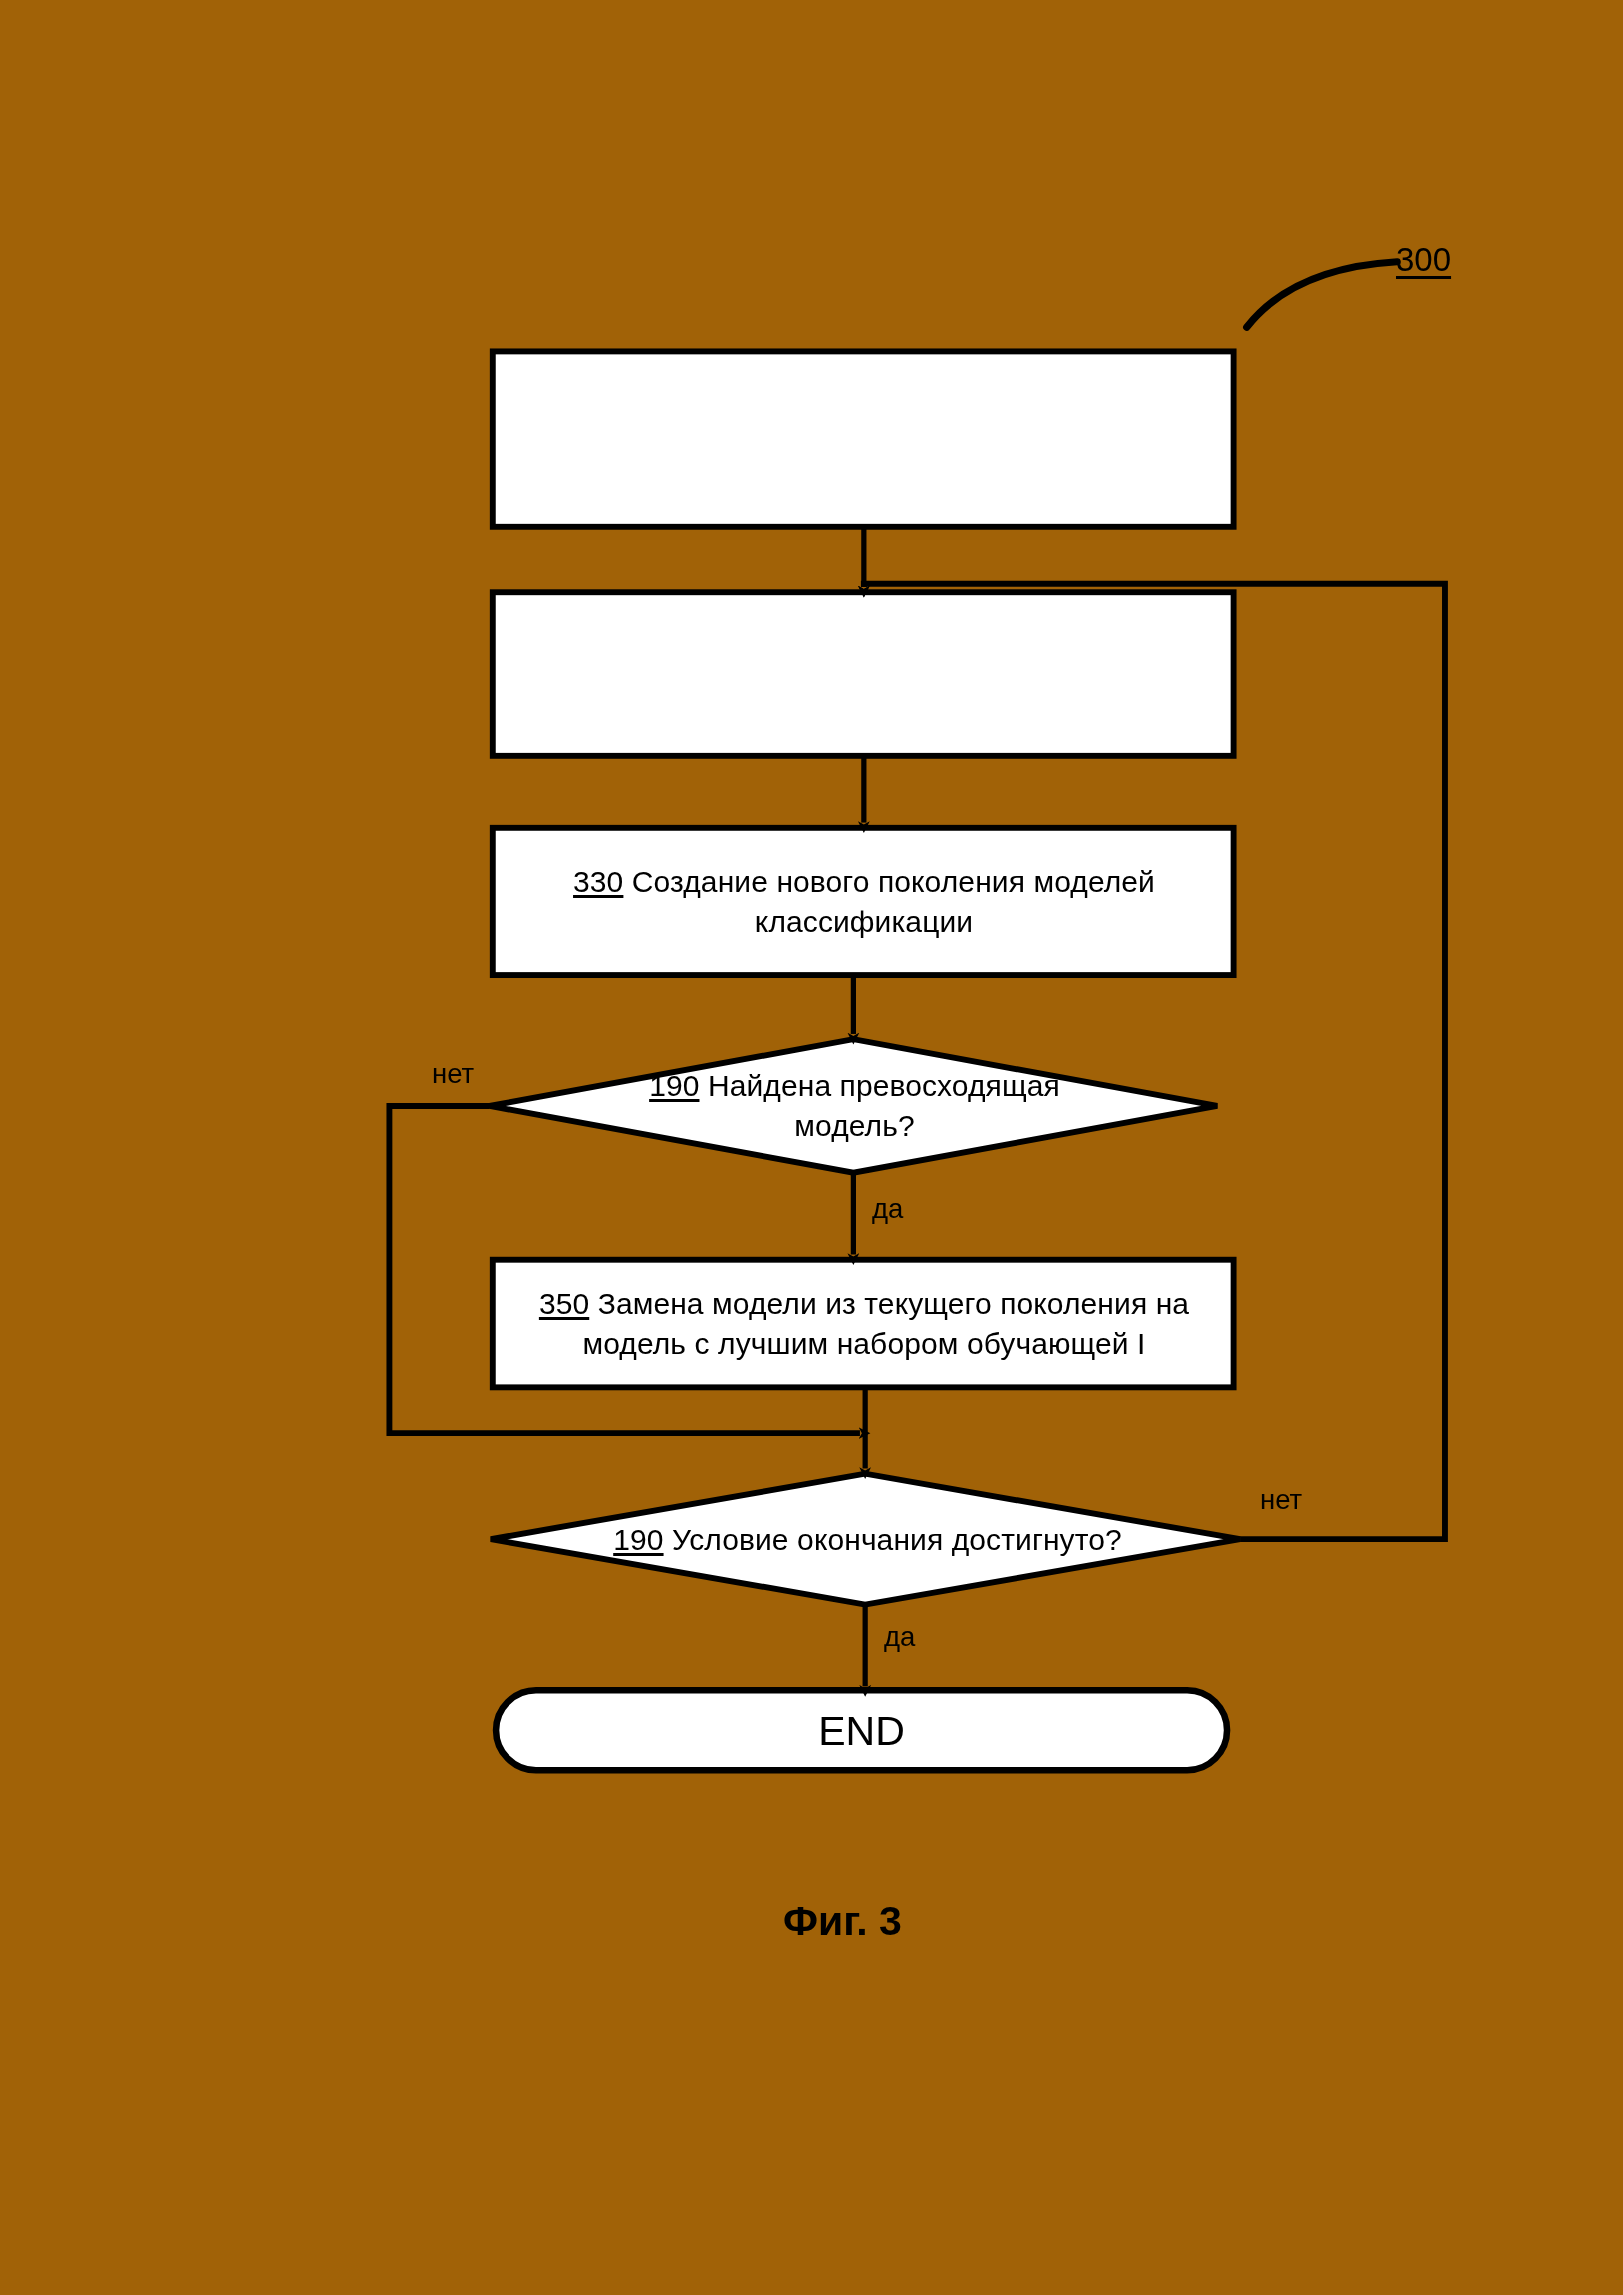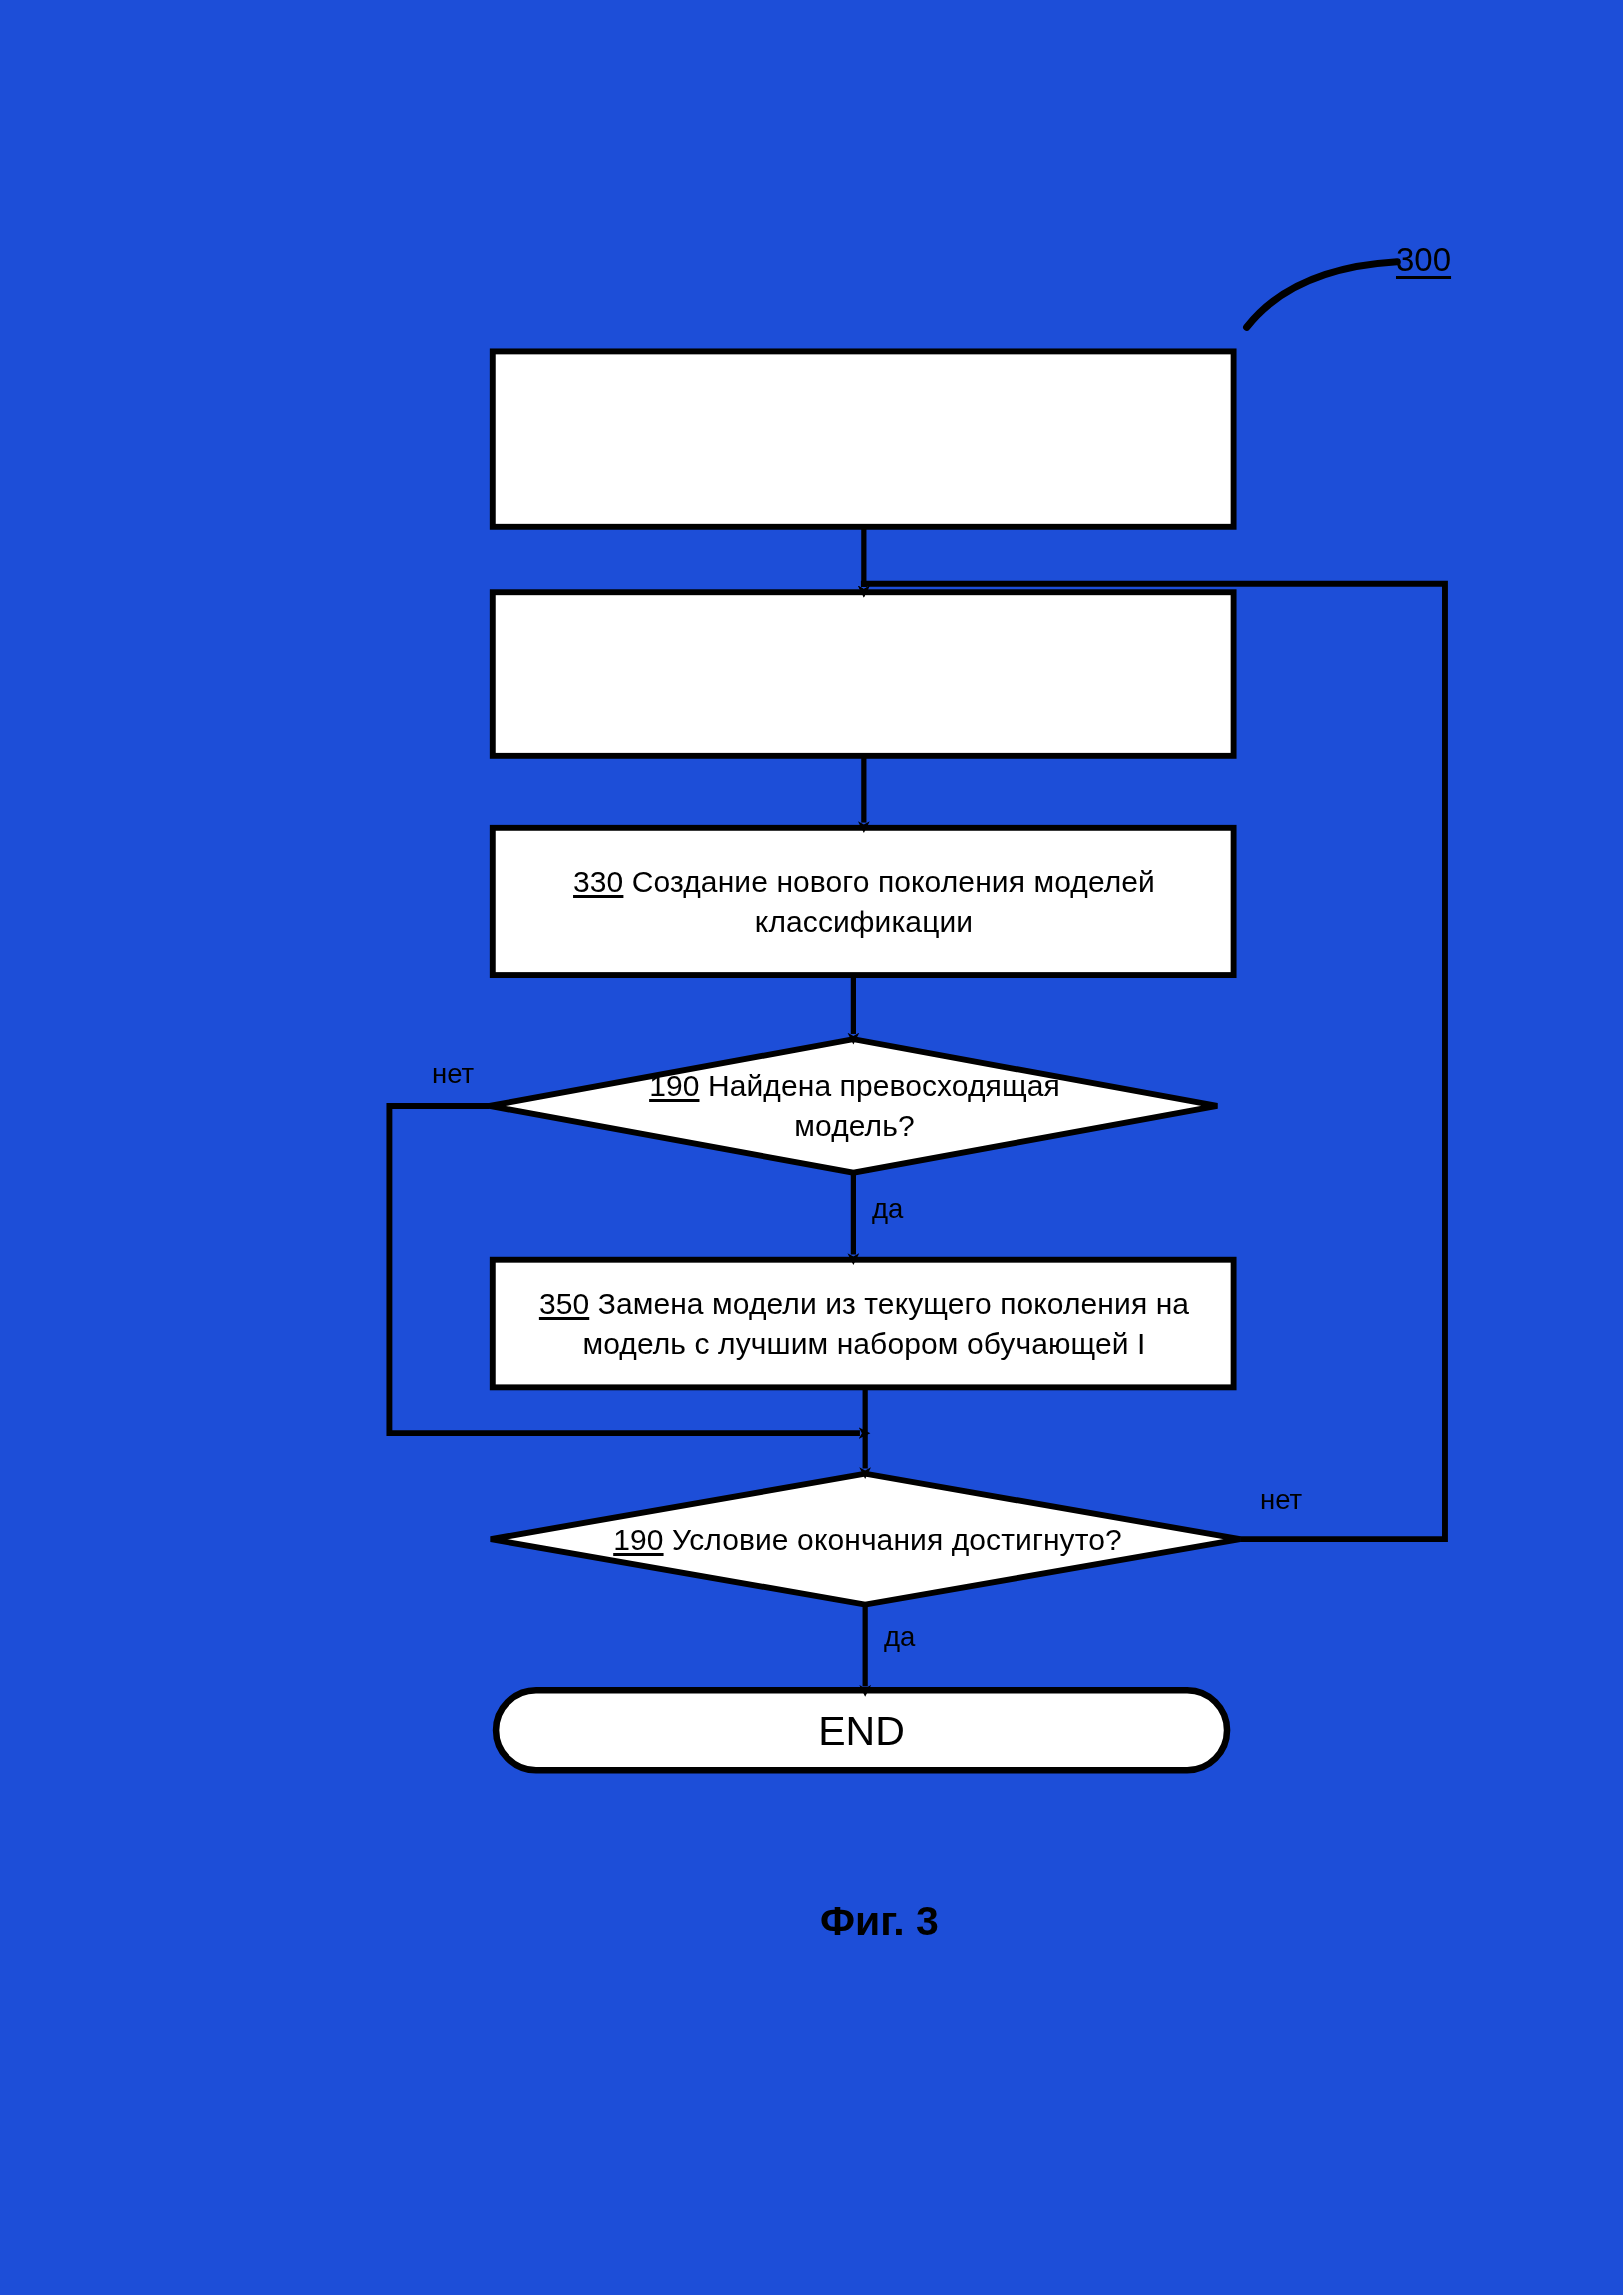--- a/index.html
+++ b/index.html
@@ -8,21 +8,21 @@
     padding: 0;
     background: #ffffff;
   }
   body {
     font-family: "Liberation Sans", sans-serif;
   }
   #page {
     position: relative;
     width: 1623px;
     height: 2295px;
-    background: #1d4ed8;
+    background: #a16207;
     overflow: hidden;
   }
   #flow-svg {
     position: absolute;
     left: 0;
     top: 0;
     width: 1623px;
     height: 2295px;
   }
   .node-label {
@@ -157,16 +157,16 @@
   <div class="terminator-label" style="left:496px; top:1691px; width:731px; height:80px;">END</div>
 
   <div class="edge-label" style="left:432px; top:1060px;">нет</div>
 
   <div class="edge-label" style="left:872px; top:1195px;">да</div>
 
   <div class="edge-label" style="left:1260px; top:1486px;">нет</div>
 
   <div class="edge-label" style="left:884px; top:1623px;">да</div>
 
-  <div class="fig-caption" style="left:820px; top:1901px;text-align:right;">Фиг. 3</div>
+  <div class="fig-caption" style="left:783px; top:1901px;text-align:right;">Фиг. 3</div>
 
 </div>
 
 
 </body></html>

